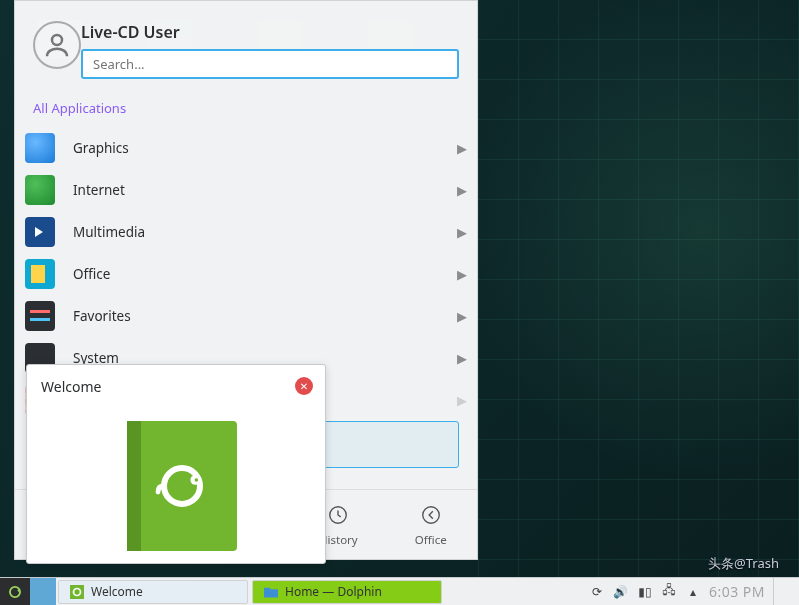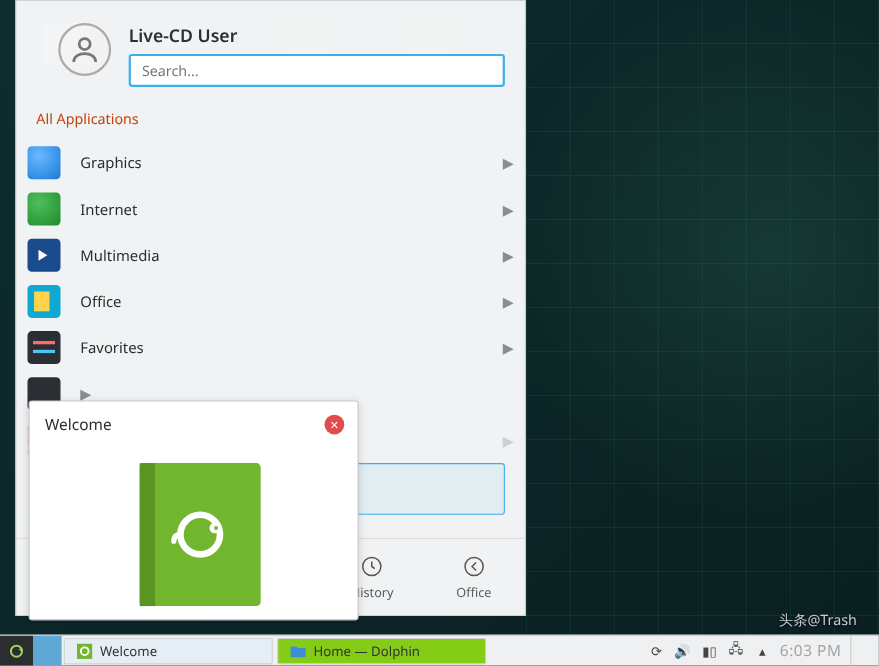--- a/index.html
+++ b/index.html
@@ -31,35 +31,35 @@
 .dicon.install .glyph { background: #6fc24a; }
 .dicon.upgrade .glyph { background: #6fc24a; }
 
 
 .menu {
   position: absolute; left: 14px; top: 0; width: 464px; height: 560px;
   background: rgba(248,249,250,.97); border: 1px solid #d0d2d4;
   display: flex; flex-direction: column;
 }
 .menu-header {
-  display: flex; align-items: flex-start; padding: 20px 18px 14px; gap: 16px; margin-left: 20px;
+  display: flex; align-items: flex-start; padding: 20px 18px 14px; 
 }
 .avatar {
   width: 48px; height: 48px; border-radius: 50%; border: 2px solid #aaa;
   display: flex; align-items: center; justify-content: center;
 }
 .avatar svg { width: 30px; height: 30px; }
 .user-block { flex: 1; }
 .username { font-size: 16px; font-weight: 600; color: #2c2e30; margin-bottom: 6px; }
 .search-input {
   width: 100%; height: 30px; border: 2px solid #3daee9; border-radius: 3px;
   padding: 0 10px; font-size: 13px; color: #555; outline: none; background: #fff;
 }
 .section-title {
-  padding: 6px 18px 10px; font-size: 13px; color: #c2410c;
+  padding: 6px 18px 10px; font-size: 13px; color: #8b5cf6;
 }
 .categories { flex: 1; overflow: hidden; padding: 0 0; }
 .cat {
   display: flex; align-items: center; height: 42px; padding: 0 10px;
   cursor: pointer; border-radius: 3px;
 }
 .cat .cicon { width: 30px; height: 30px; margin-right: 18px; border-radius: 4px; display:flex;align-items:center;justify-content:center;}
 .cat .clabel { flex: 1; font-size: 13.5px; color: #2b2d2f; }
 .cat .chev { color: #8a8c8e; font-size: 13px; }
 .cat.faded { opacity: .35; }
@@ -215,20 +215,21 @@
       <div class="clabel">Office</div>
       <div class="chev">▶</div>
     </div>
     <div class="cat">
       <div class="cicon ic-settings"></div>
       <div class="clabel">Favorites</div>
       <div class="chev">▶</div>
     </div>
     <div class="cat">
       <div class="cicon ic-system"></div>
+      <div class="clabel">System</div>
       <div class="chev">▶</div>
     </div>
     <div class="cat faded">
       <div class="cicon ic-utilities"></div>
       <div class="clabel">Utilities</div>
       <div class="chev">▶</div>
     </div>
 
     <div class="helpbox faded">
       <div class="hl1">Help</div>

